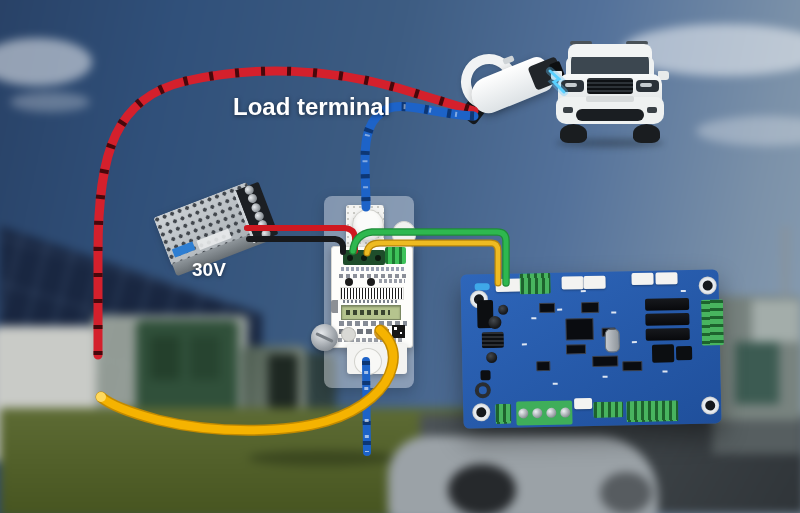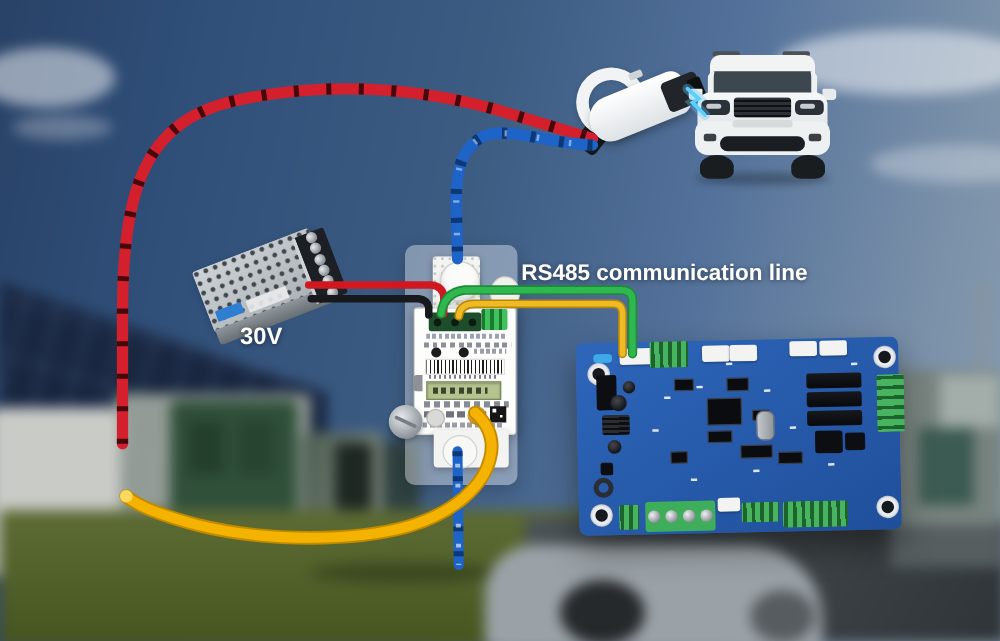--- a/index.html
+++ b/index.html
@@ -387,16 +387,16 @@
     <path d="M 380 330 C 391 340 396 352 392 367 C 387 388 364 410 327 421 C 285 433 215 434 158 420 C 128 412 109 404 101 397" fill="none" stroke-width="8" stroke-linecap="round" stroke="#f5b301"></path>
     <circle cx="101" cy="397" r="5" fill="#ffd95e"></circle>
     <path d="M 353 251 Q 355 234 372 232 L 497 232 Q 506 232 506 241 L 506 283" fill="none" stroke-width="7.5" stroke-linecap="round" stroke="#1f8c38"></path>
     <path d="M 353 251 Q 355 234 372 232 L 497 232 Q 506 232 506 241 L 506 283" fill="none" stroke-width="5" stroke-linecap="round" stroke="#2eb84f"></path>
     <path d="M 367 253 Q 368 243 380 243 L 491 243 Q 498 243 498 251 L 498 283" fill="none" stroke-width="7" stroke-linecap="round" stroke="#b8860b"></path>
     <path d="M 367 253 Q 368 243 380 243 L 491 243 Q 498 243 498 251 L 498 283" fill="none" stroke-width="4.5" stroke-linecap="round" stroke="#eebb22"></path>
     <path d="M 550 71 L 559 79 L 554 82 L 564 92" fill="none" stroke="rgba(100,200,255,0.35)" stroke-width="8" stroke-linecap="round"></path>
     <path d="M 550 71 L 559 79 L 554 82 L 564 92" fill="none" stroke-width="3" stroke-linecap="round" stroke="#5ad0ff"></path>
   </svg>
 
-  <div class="lbl lbl-rs485">RS485 communication line</div>
+  <div class="lbl lbl-load">Load terminal</div>
   <div class="lbl lbl-psu">30V</div>
 
 </div>
 
 </body></html>

